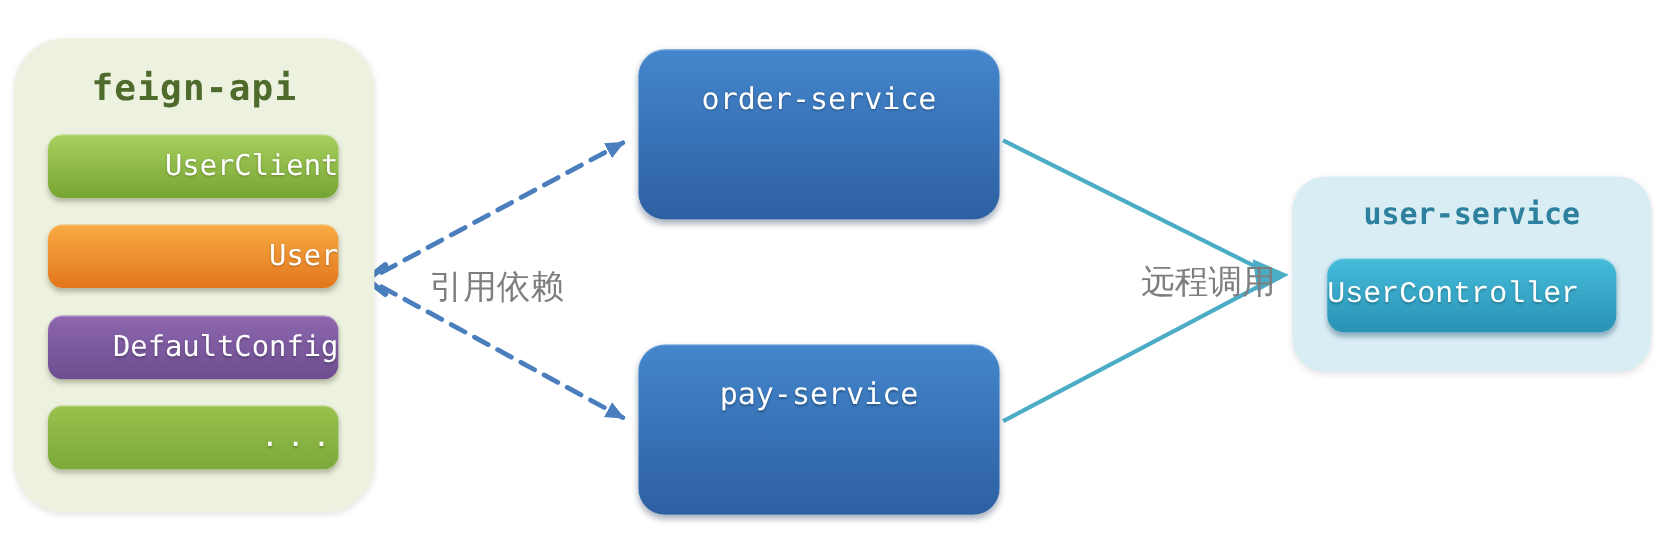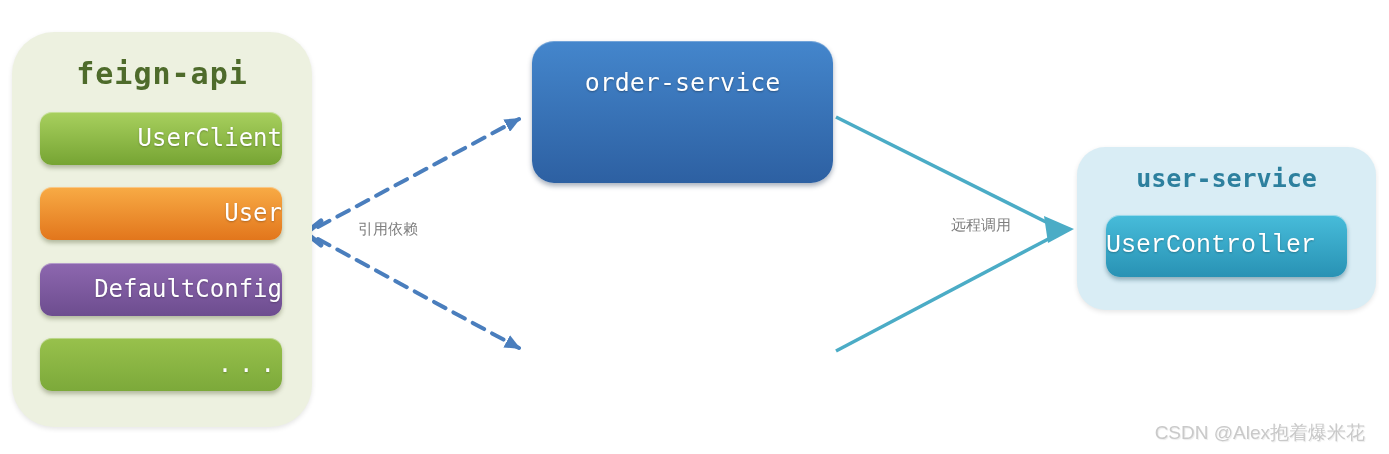--- a/index.html
+++ b/index.html
@@ -60,21 +60,21 @@
     position:absolute;left:29px;top:68px;width:241px;height:62px;
     border-radius:14px;color:#ffffff;font-size:25px;line-height:62px;
     background:linear-gradient(180deg,#47bcda 0%,#2892b4 100%);
     box-shadow:0 3px 4px rgba(30,80,100,0.40), inset 0 1px 0 rgba(255,255,255,0.45);
     text-shadow:0 1px 2px rgba(0,0,0,0.25);
     font-family:Liberation Mono, monospace;
   }
 
   
   .edge-label{
-    position:absolute;z-index:3;color:#7e7e7e;font-size:15px;
+    position:absolute;z-index:3;color:#7e7e7e;font-size:28px;
     font-family:"Liberation Sans", sans-serif;
   }
   .dep-label{left:358px;top:220px;}
   .remote-label{left:951px;top:216px;}
   .watermark{
     position:absolute;right:14px;bottom:8px;z-index:3;
     color:#c9c9c9;font-size:19px;
     font-family:"Liberation Sans", sans-serif;
     text-shadow:-1px -1px 0 rgba(255,255,255,0.9), 1px 1px 1px rgba(0,0,0,0.08);
   }
@@ -105,24 +105,26 @@
     <div class="module-btn mod-green">UserClient</div>
     <div class="module-btn mod-orange">User</div>
     <div class="module-btn mod-purple">DefaultConfig</div>
     <div class="module-btn mod-green2">...</div>
   </div>
 
   <div class="service-node order">
     <div class="service-title">order-service</div>
   </div>
 
+  <div class="service-node pay">
+    <div class="service-title">pay-service</div>
+  </div>
 
   <div class="user-panel">
     <div class="user-title">user-service</div>
     <div class="controller-btn">UserController</div>
   </div>
 
   <div class="edge-label dep-label">引用依赖</div>
   <div class="edge-label remote-label">远程调用</div>
 
-  <div class="watermark">CSDN @Alex抱着爆米花</div>
 
 </div>
 
 </body></html>

